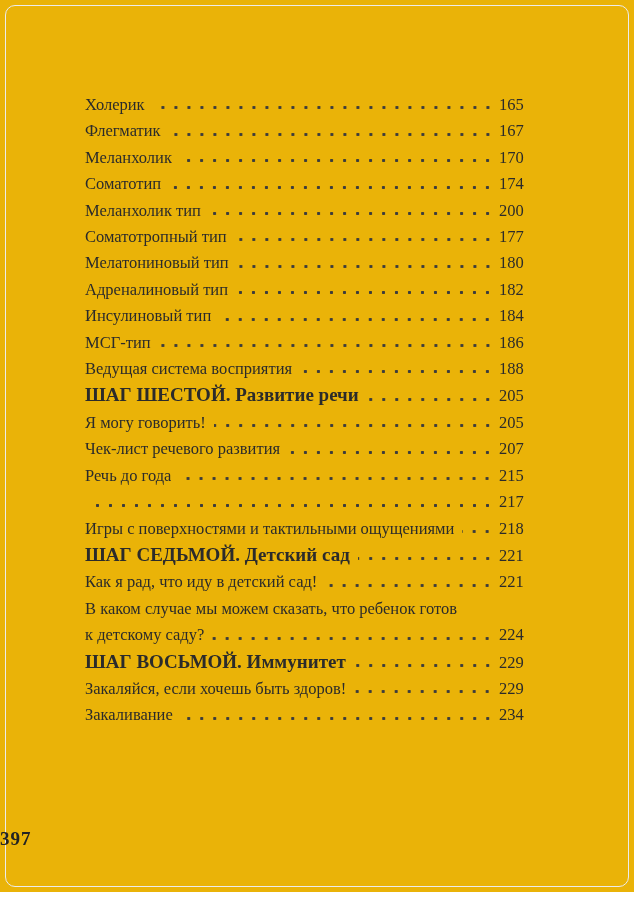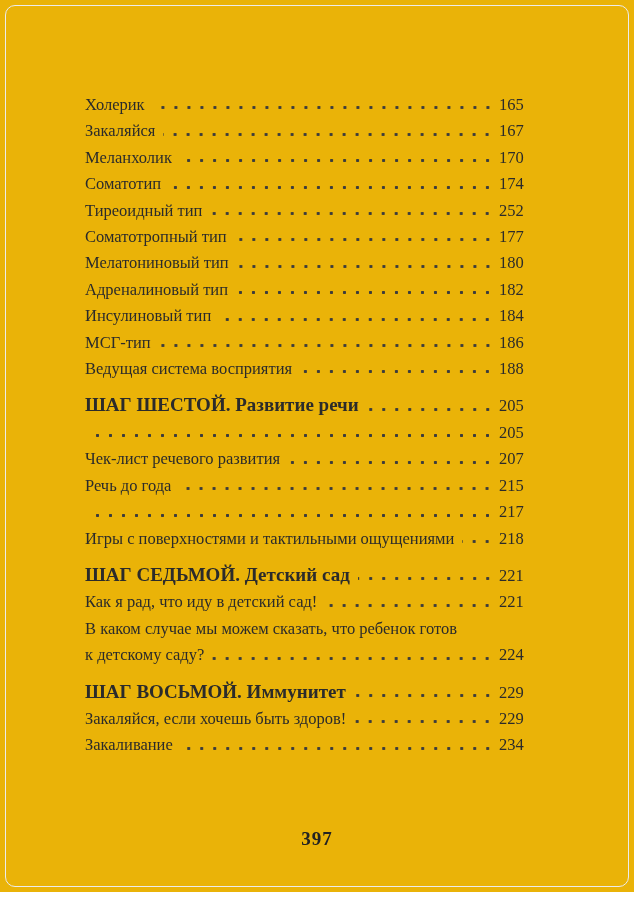--- a/index.html
+++ b/index.html
@@ -51,75 +51,74 @@
     background-size: 13px 5px;
     background-repeat: repeat-x;
     background-position: right center;
   }
   .row .pagenum {
     flex: 0 0 auto;
     min-width: 30px;
     text-align: left;
   }
   .row.heading {
-    margin-top: 10px;
     font-weight: bold;
     font-size: 19px;
   }
   .row.heading .pagenum {
     font-weight: normal;
     font-size: 16.5px;
   }
   .row.continuation .label {
     white-space: normal;
   }
   .footer-pagenum {
     position: absolute;
     left: 0;
     bottom: 42px;
     width: 100%;
-    text-align: center;
+    text-align: left;
     font-size: 19px;
     font-weight: bold;
     letter-spacing: 1px;
     color: #232323;
   }
 </style>
 </head>
 <body>
 
 <div class="book-page">
   <div class="page-edge"></div>
 
   <div class="toc">
 
     <div class="row">
       <span class="label">Холерик</span>
       <span class="dots"></span>
       <span class="pagenum">165</span>
     </div>
     <div class="row">
-      <span class="label">Закаляйся</span>
+      <span class="label">Флегматик</span>
       <span class="dots"></span>
       <span class="pagenum">167</span>
     </div>
     <div class="row">
       <span class="label">Меланхолик</span>
       <span class="dots"></span>
       <span class="pagenum">170</span>
     </div>
     <div class="row">
       <span class="label">Соматотип</span>
       <span class="dots"></span>
       <span class="pagenum">174</span>
     </div>
     <div class="row">
-      <span class="label">Тиреоидный тип</span>
-      <span class="dots"></span>
-      <span class="pagenum">252</span>
+      <span class="label">Меланхолик тип</span>
+      <span class="dots"></span>
+      <span class="pagenum">200</span>
     </div>
     <div class="row">
       <span class="label">Соматотропный тип</span>
       <span class="dots"></span>
       <span class="pagenum">177</span>
     </div>
     <div class="row">
       <span class="label">Мелатониновый тип</span>
       <span class="dots"></span>
       <span class="pagenum">180</span>
@@ -144,20 +143,21 @@
       <span class="dots"></span>
       <span class="pagenum">188</span>
     </div>
 
     <div class="row heading">
       <span class="label">ШАГ ШЕСТОЙ. Развитие речи</span>
       <span class="dots"></span>
       <span class="pagenum">205</span>
     </div>
     <div class="row">
+      <span class="label">Я могу говорить!</span>
       <span class="dots"></span>
       <span class="pagenum">205</span>
     </div>
     <div class="row">
       <span class="label">Чек-лист речевого развития</span>
       <span class="dots"></span>
       <span class="pagenum">207</span>
     </div>
     <div class="row">
       <span class="label">Речь до года</span>

